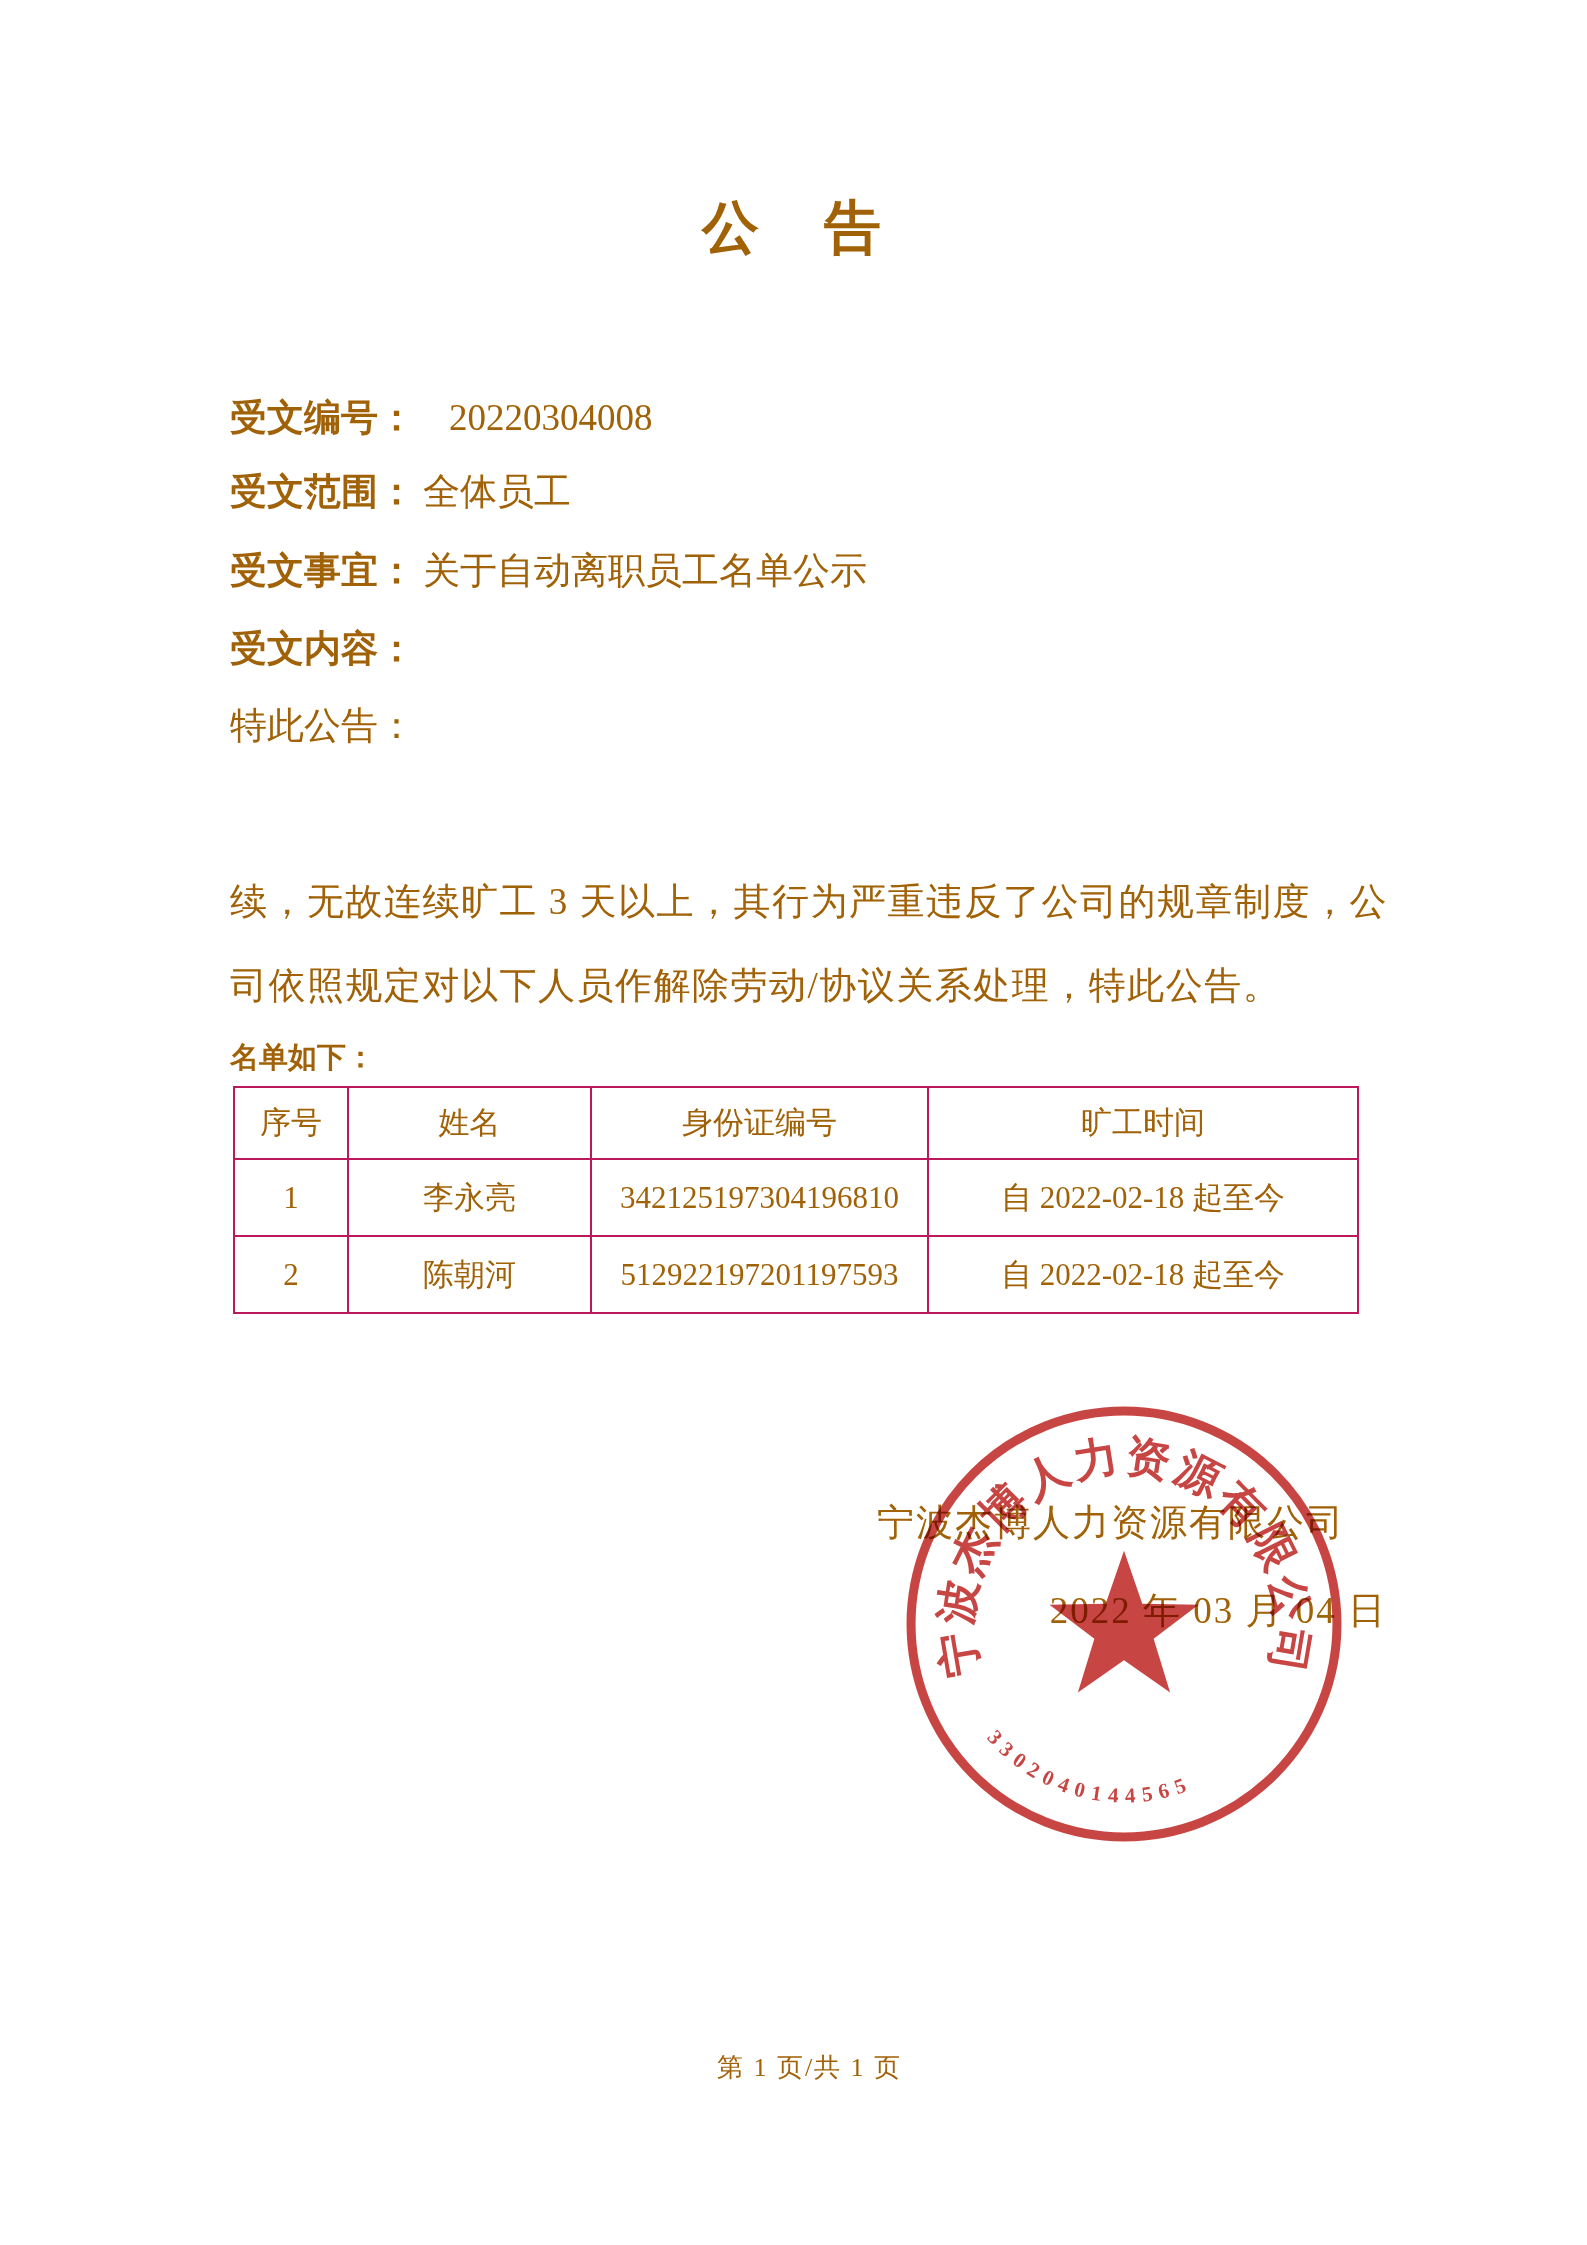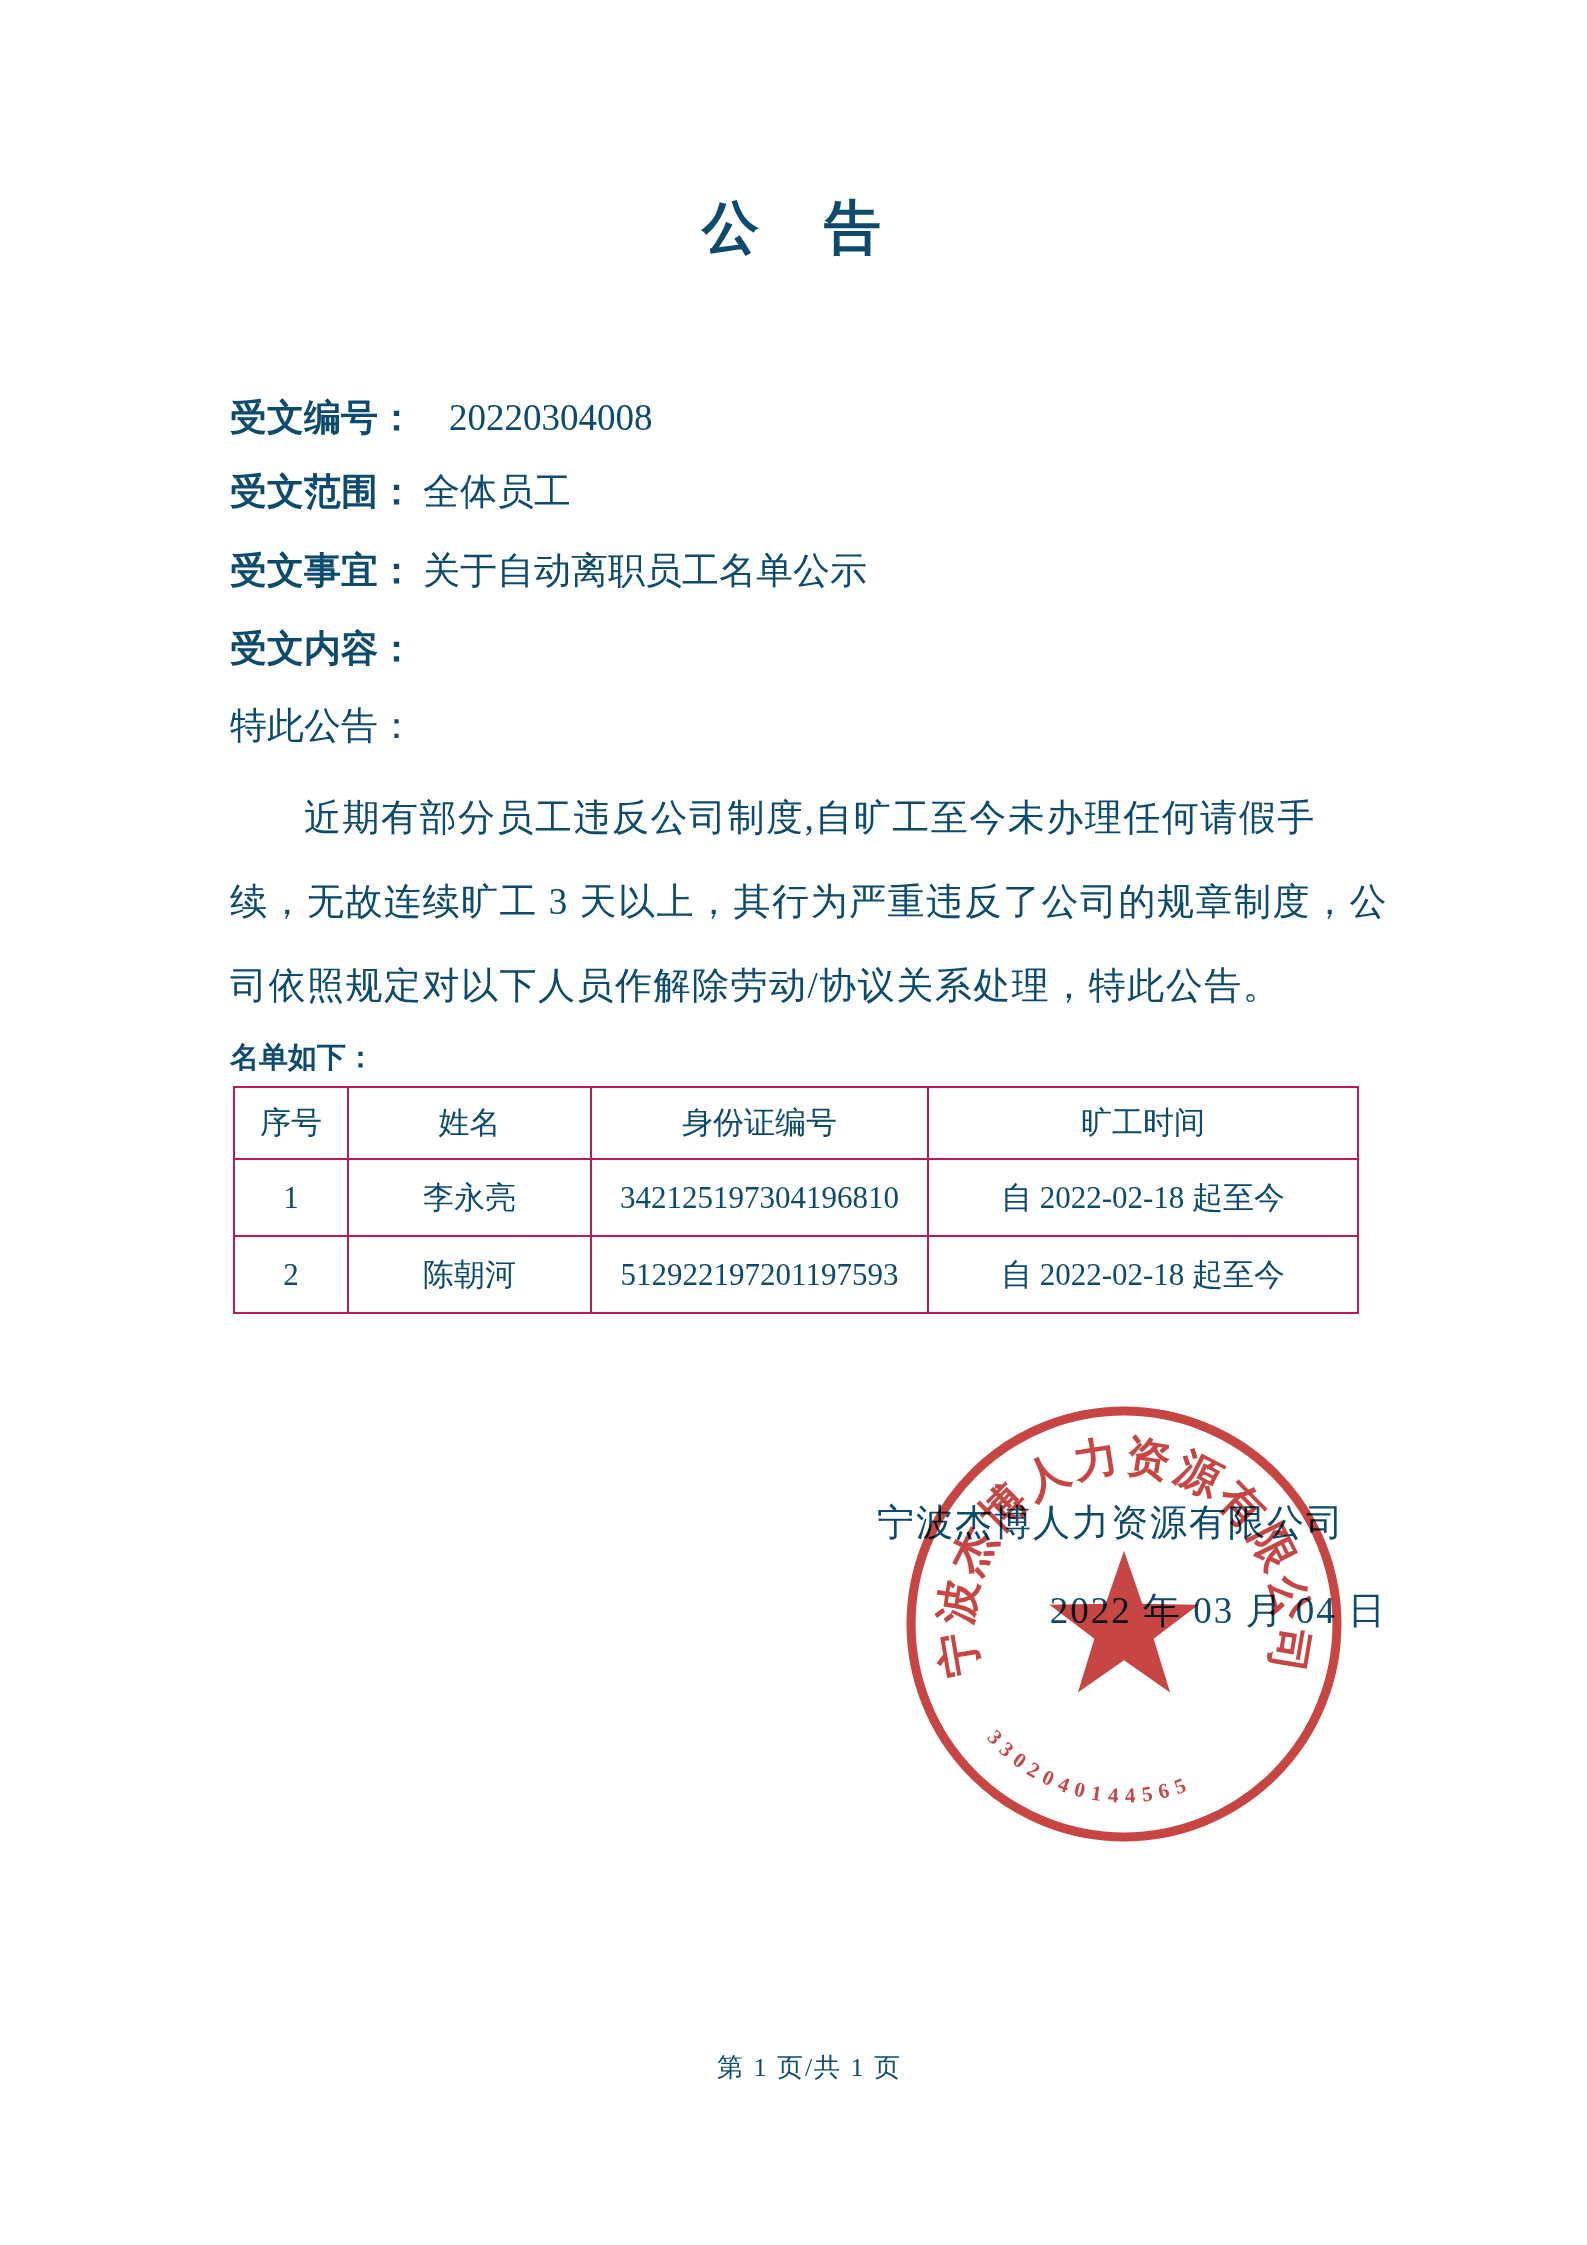--- a/index.html
+++ b/index.html
@@ -4,21 +4,21 @@
 <style>
   html,body { margin:0; padding:0; background:#888; }
   .page {
     position: relative;
     width: 1587px;
     height: 2245px;
     margin: 0 auto;
     background: #ffffff;
     overflow: hidden;
     font-family: "Liberation Serif", "DejaVu Serif", serif;
-    color: #0c4a6e;
+    color: #a16207;
   }
   .doc-title {
     position: absolute;
     top: 190px; left: 0; right: 0;
     margin: 0;
     text-align: center;
     font-size: 57px;
     font-weight: 700;
     letter-spacing: 4px;
   }
@@ -120,21 +120,20 @@
   </div>
   <div class="field" style="top:546px">
     <span class="field-label">受文事宜：</span><span class="field-value">关于自动离职员工名单公示</span>
   </div>
   <div class="field" style="top:624px">
     <span class="field-label">受文内容：</span><span class="field-value"></span>
   </div>
 
   <div class="salutation">特此公告：</div>
 
-  <div class="body-line indent" style="top:793px">近期有部分员工违反公司制度,自旷工至今未办理任何请假手</div>
   <div class="body-line" style="top:877px">续，无故连续旷工 3 天以上，其行为严重违反了公司的规章制度，公</div>
   <div class="body-line" style="top:961px">司依照规定对以下人员作解除劳动/协议关系处理，特此公告。</div>
 
   <div class="list-heading">名单如下：</div>
 
   <table class="roster">
     <colgroup>
         <col class="c1">
         <col class="c2">
         <col class="c3">

